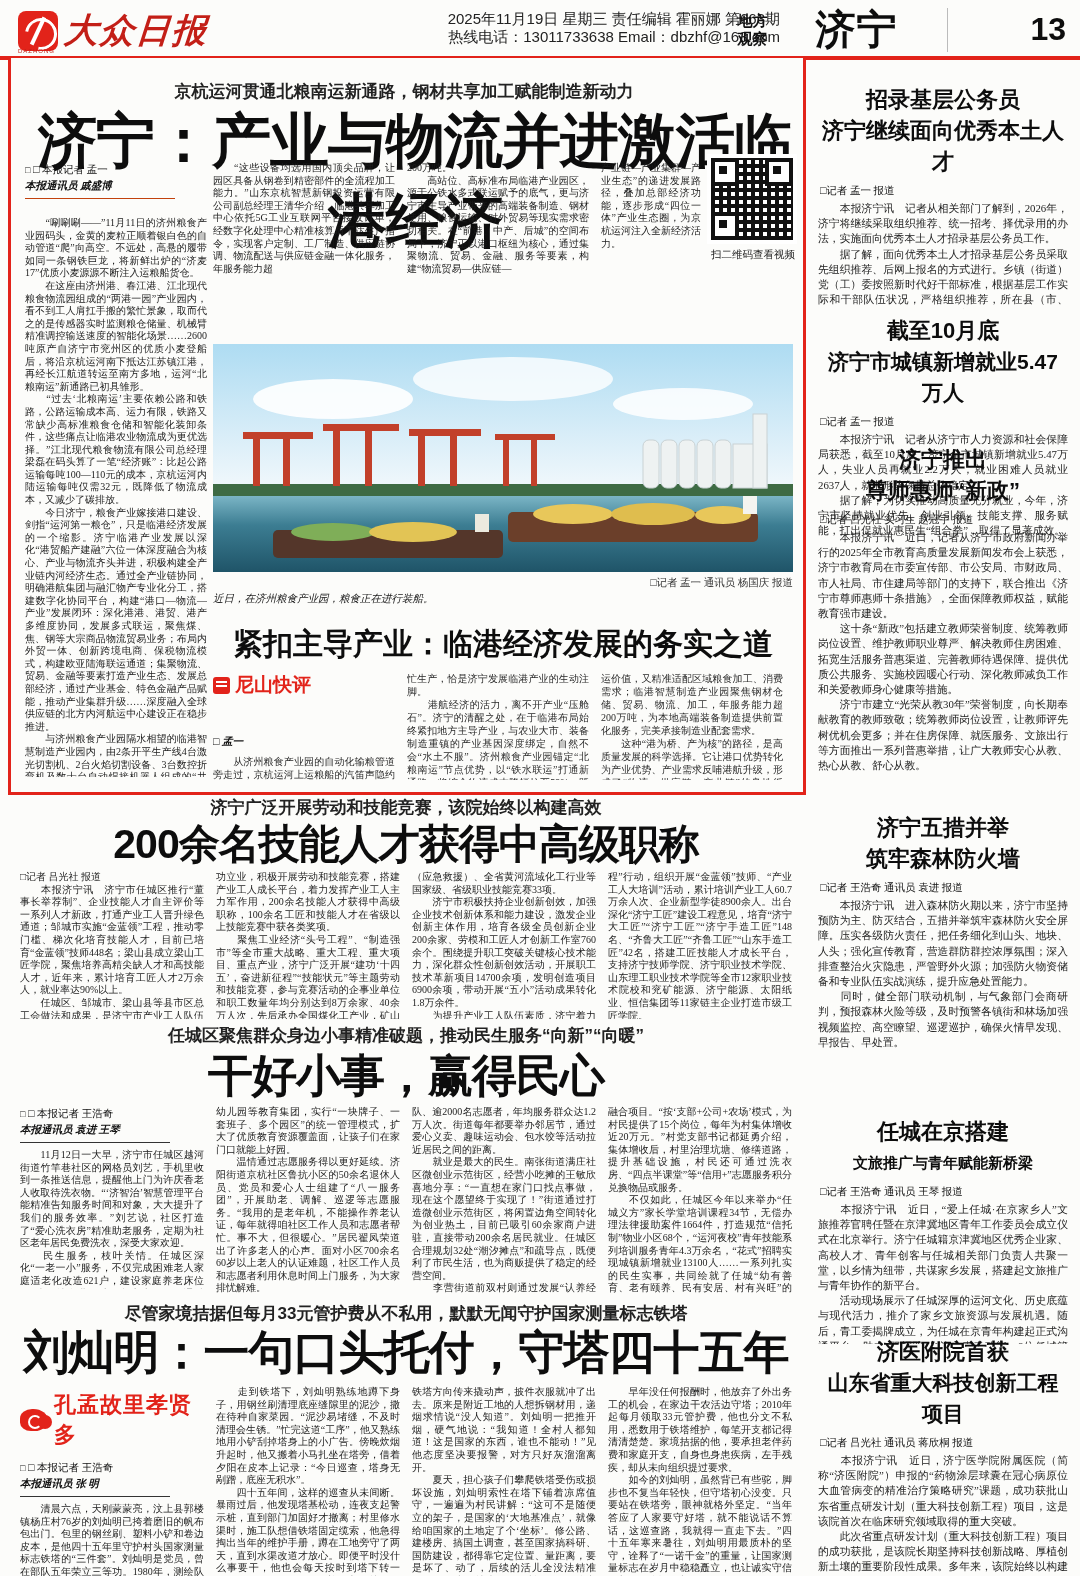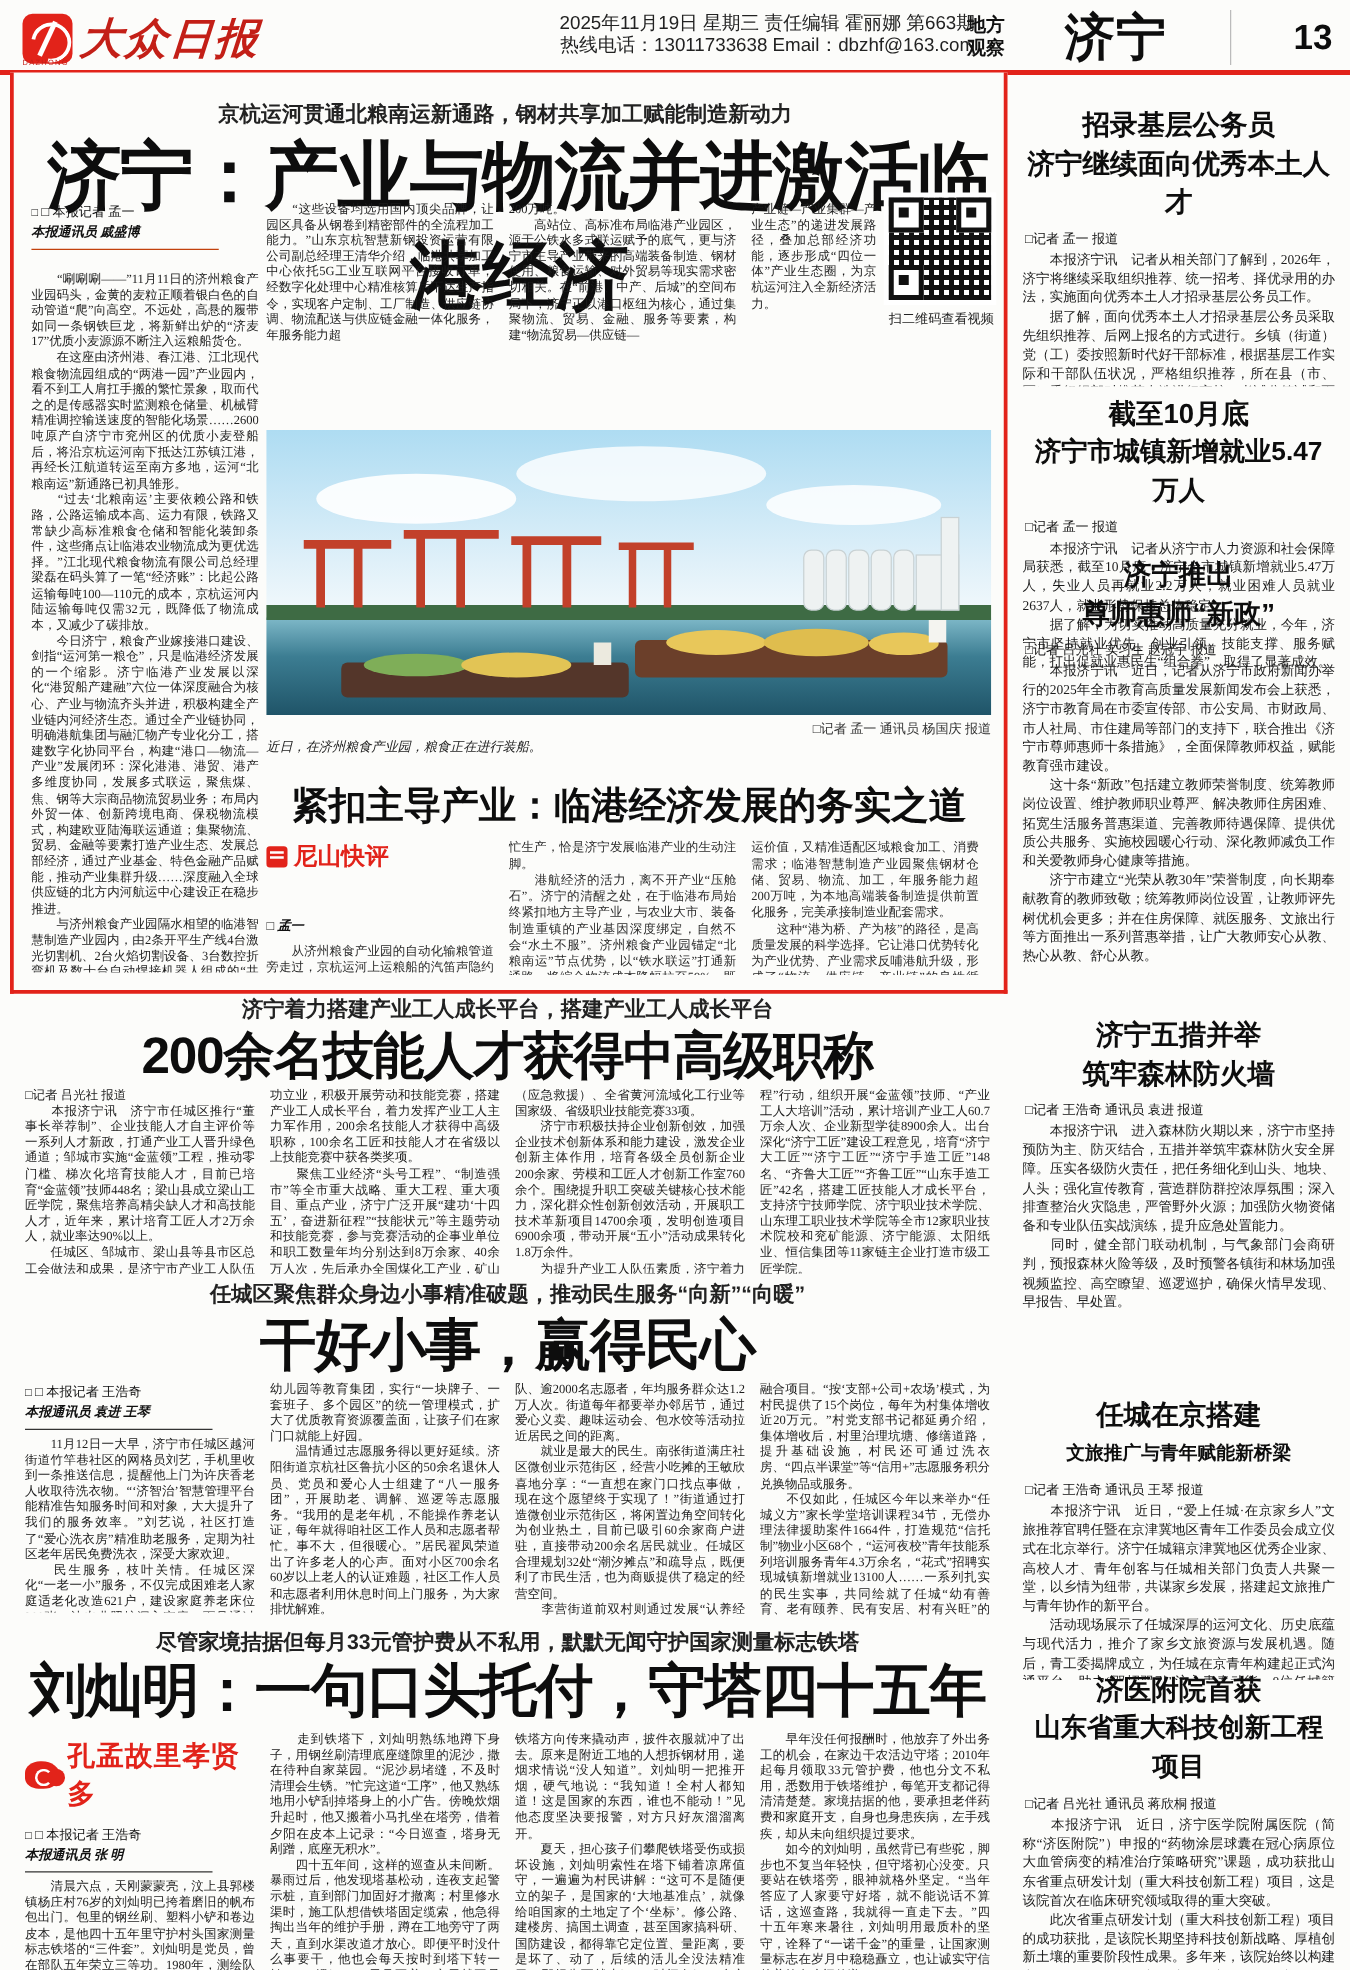--- a/index.html
+++ b/index.html
@@ -19,21 +19,21 @@
   .logo-seal:after{content:"";position:absolute;left:18px;top:5px;width:4px;height:30px;background:#fff;transform:rotate(25deg);}
   .logo-cn{font-size:34px;color:#c31f17;font-weight:900;font-style:italic;letter-spacing:2px;
       font-family:"Liberation Serif",serif;transform:skewX(-4deg);}
   .logo-en{position:absolute;left:18px;top:48px;font-size:6px;color:#c31f17;letter-spacing:1px;font-family:"Liberation Sans",sans-serif;}
   .hdr-meta{position:absolute;right:300px;top:10px;text-align:right;font-size:15px;line-height:18px;color:#222;
       font-family:"Liberation Sans",sans-serif;}
   .hdr-sec{position:absolute;right:14px;top:2px;display:flex;align-items:center;gap:40px;}
   .sec-lbl{font-size:15px;line-height:18px;color:#111;font-weight:bold;margin-right:8px;text-align:center;}
   .sec-city{font-size:40px;font-weight:900;letter-spacing:1px;}
   .sec-div{width:1px;height:44px;background:#bbb;margin:0 10px;}
-  .sec-no{font-size:28px;font-weight:900;}
+  .sec-no{font-size:32px;font-weight:900;margin-left:32px;}
   .red-rule{position:absolute;left:0;top:56px;width:1080px;height:4px;background:#e2231a;}
   
   .main-box{position:absolute;left:8px;top:58px;width:792px;height:734px;border:3px solid #e2231a;border-top:none;background:#fcfcfa;}
   .kicker{position:absolute;text-align:center;font-size:17px;color:#222;font-weight:600;
       font-family:"Liberation Sans",sans-serif;}
   .headline-xl{position:absolute;text-align:center;letter-spacing:-1px;}
   .byline{font-size:10.5px;line-height:16px;color:#111;}
   .byline .sq{font-size:9px;}
   .col{position:absolute;overflow:hidden;}
   .photo{position:absolute;left:202px;top:286px;width:580px;height:228px;}
@@ -209,21 +209,21 @@
         <p class="para">忙生产，恰是济宁发展临港产业的生动注脚。</p>
         <p class="para">　　港航经济的活力，离不开产业“压舱石”。济宁的清醒之处，在于临港布局始终紧扣地方主导产业，与农业大市、装备制造重镇的产业基因深度绑定，自然不会“水土不服”。济州粮食产业园锚定“北粮南运”节点优势，以“铁水联运”打通新通路，将综合物流成本降幅拉至59%，既激活运河航</p>
       </div>
     <div class="col kai" style="left:590px;top:614px;width:182px;height:108px;">
         <p class="para">运价值，又精准适配区域粮食加工、消费需求；临港智慧制造产业园聚焦钢材仓储、贸易、物流、加工，年服务能力超200万吨，为本地高端装备制造提供前置化服务，完美承接制造业配套需求。</p>
         <p class="para">　　这种“港为桥、产为核”的路径，是高质量发展的科学选择。它让港口优势转化为产业优势、产业需求反哺港航升级，形成了“物流—供应链—产业链”的良性循环。</p>
       </div>
   </div>
 
   <div class="story" style="top:796px;height:224px;">
-    <div class="kicker" style="left:0;top:0;width:772px;position:absolute;">济宁着力搭建产业工人成长平台，搭建产业工人成长平台</div>
+    <div class="kicker" style="left:0;top:0;width:772px;position:absolute;">济宁广泛开展劳动和技能竞赛，该院始终以构建高效</div>
     <div class="headline-xl ht" style="left:0;top:21px;width:772px;font-size:41px;">200余名技能人才获得中高级职称</div>
     <div class="cols4" style="top:75px;height:148px;">
       <div class="body-txt cfb" style="height:148px;">
           <p class="para">□记者  吕光社  报道</p>
           <p class="para">　　本报济宁讯　济宁市任城区推行“董事长举荐制”、企业技能人才自主评价等一系列人才新政，打通产业工人晋升绿色通道；邹城市实施“金蓝领”工程，推动零门槛、梯次化培育技能人才，目前已培育“金蓝领”技师448名；梁山县成立梁山工匠学院，聚焦培养高精尖缺人才和高技能人才，近年来，累计培育工匠人才2万余人，就业率达90%以上。</p>
           <p class="para">　　任城区、邹城市、梁山县等县市区总工会做法和成果，是济宁市产业工人队伍建设生动缩影。近年来，济宁市总工会聚力建</p>
         </div>
       <div class="body-txt cfb" style="height:148px;">
           <p class="para">功立业，积极开展劳动和技能竞赛，搭建产业工人成长平台，着力发挥产业工人主力军作用，200余名技能人才获得中高级职称，100余名工匠和技能人才在省级以上技能竞赛中获各类奖项。</p>
           <p class="para">　　聚焦工业经济“头号工程”、“制造强市”等全市重大战略、重大工程、重大项目、重点产业，济宁广泛开展“建功‘十四五’，奋进新征程”“技能状元”等主题劳动和技能竞赛，参与竞赛活动的企事业单位和职工数量年均分别达到8万余家、40余万人次，先后承办全国煤化工产业，矿山钻探</p>

